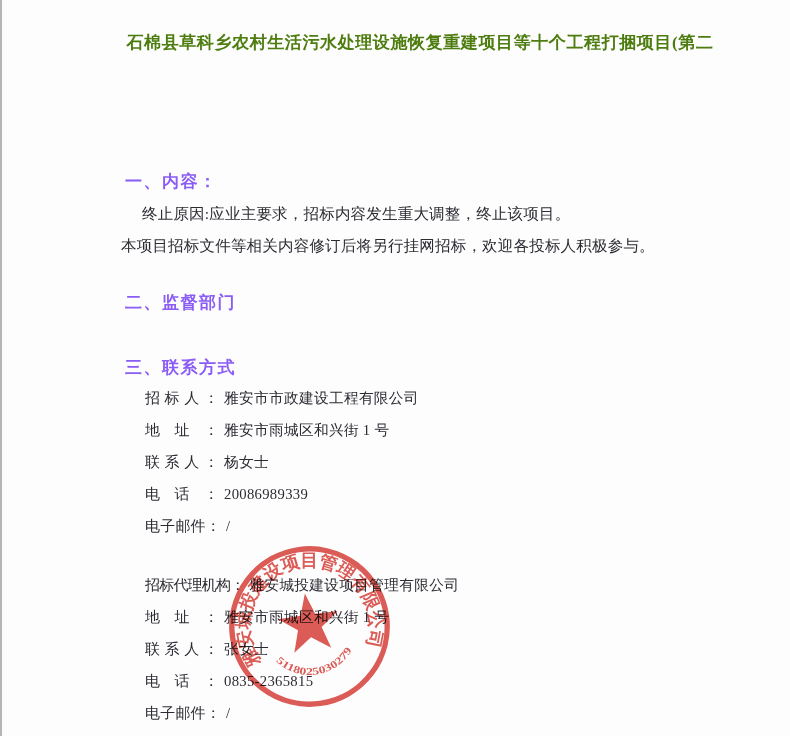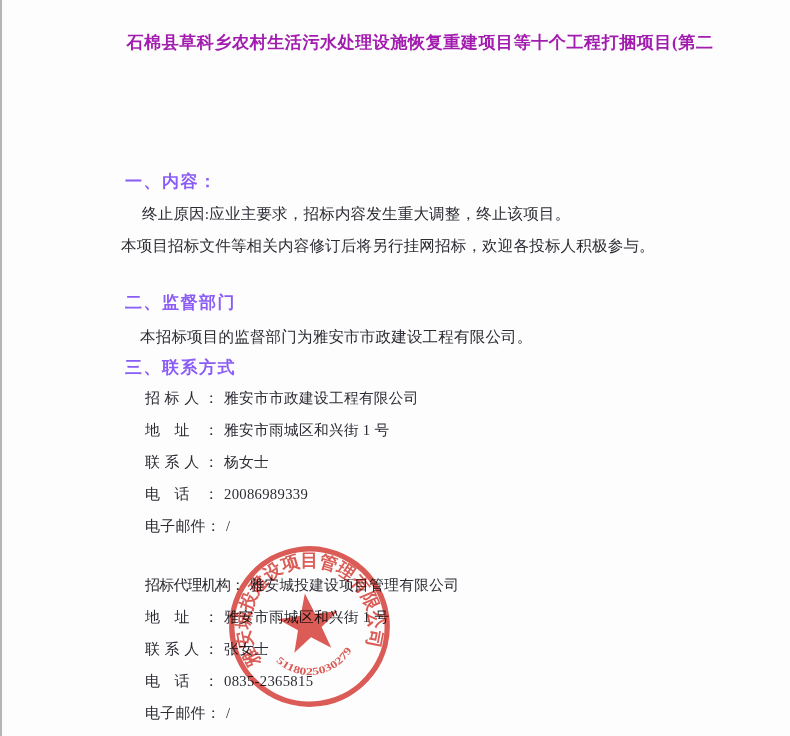--- a/index.html
+++ b/index.html
@@ -17,21 +17,21 @@
     background:#b5b5b5;
   }
   
   .title-line {
     position:absolute; left:50px; width:740px;
     text-align:center;
     font-weight:bold;
     font-size:17px;
     letter-spacing:0.6px;
     line-height:1;
-    color:#a21caf;
+    color:#4d7c0f;
     white-space:nowrap;
   }
   .t1 { top:34px; }
   .t2 { top:69px; }
   .t3 { top:97px; font-size:16.5px; }
   
   .heading {
     position:absolute; left:125px;
     font-weight:bold;
     font-size:17px;
@@ -94,21 +94,20 @@
 <div class="page">
   <div class="scan-edge"></div>
 
   <div class="title-line t1">石棉县草科乡农村生活污水处理设施恢复重建项目等十个工程打捆项目(第二</div>
 
   <div class="heading h1">一、内容：</div>
   <div class="para p1">终止原因:应业主要求，招标内容发生重大调整，终止该项目。</div>
   <div class="para p2">本项目招标文件等相关内容修订后将另行挂网招标，欢迎各投标人积极参与。</div>
 
   <div class="heading h2">二、监督部门</div>
-  <div class="para p3">本招标项目的监督部门为雅安市市政建设工程有限公司。</div>
 
   <div class="heading h3">三、联系方式</div>
 
   <div class="contact-block cb1">
     <div class="crow">
       <span class="lbl">招标人：</span><span class="val">雅安市市政建设工程有限公司</span>
     </div>
     <div class="crow">
       <span class="lbl">地址：</span><span class="val">雅安市雨城区和兴街 1 号</span>
     </div>

